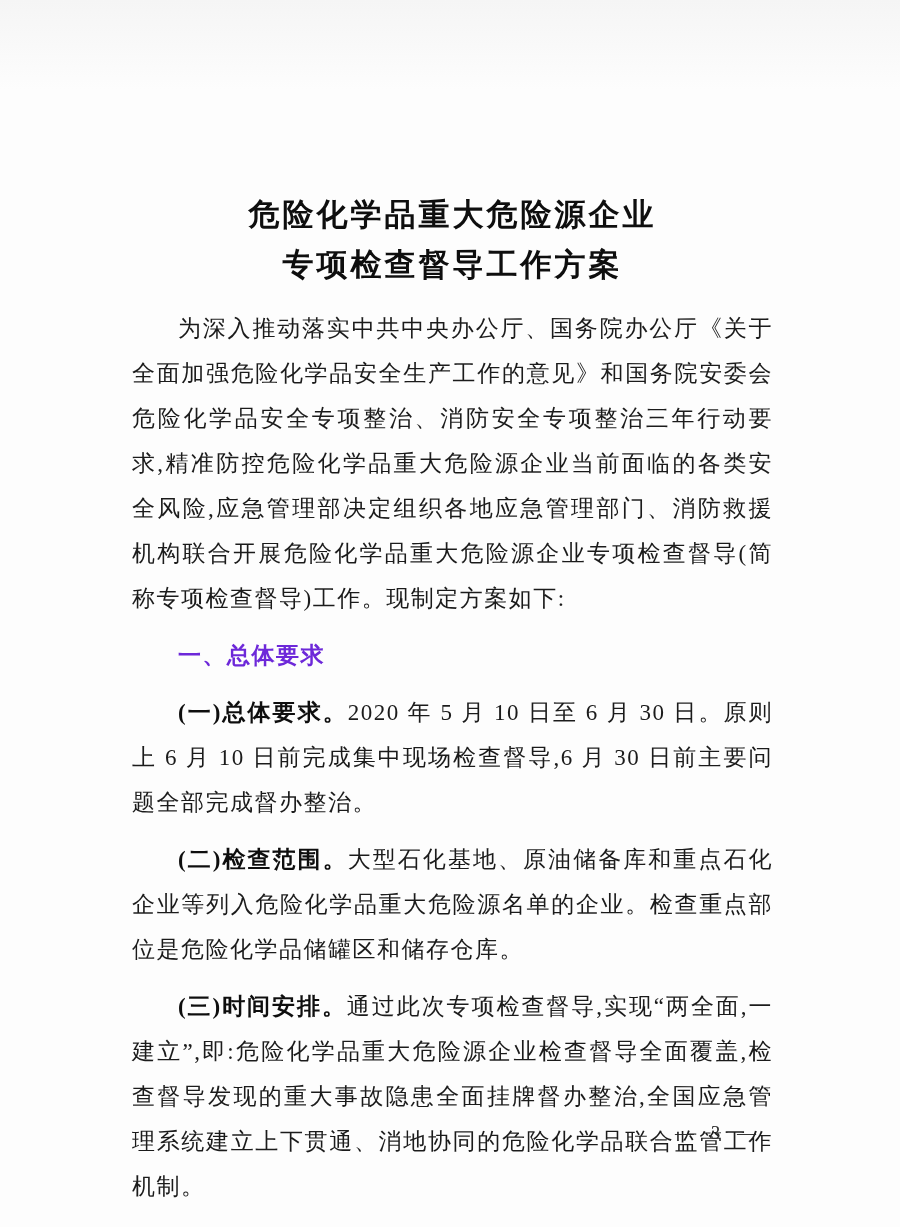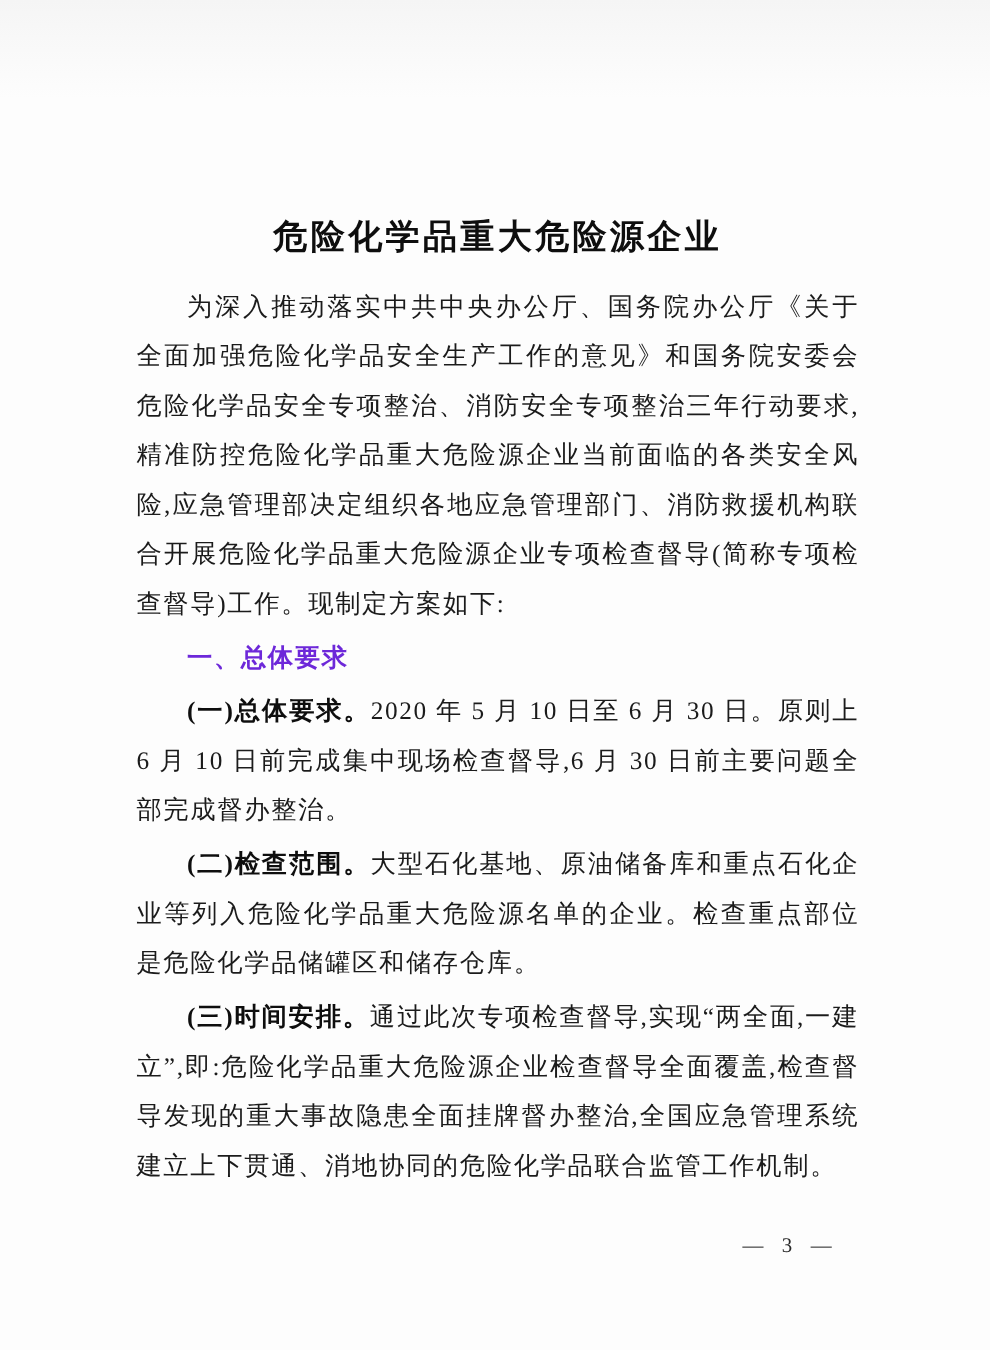--- a/index.html
+++ b/index.html
@@ -39,21 +39,21 @@
   }
   .body {
     margin-top: 16px;
     font-size: 23px;
     line-height: 45px;
     letter-spacing: 1.5px;
     text-align: justify;
     text-justify: inter-ideograph;
   }
   .body p {
-    margin: 4px;
+    margin: 12px;
     text-indent: 2em;
     font-family: Liberation Serif, serif;
   }
   .heading {
     font-weight: bold;
     color: #6d28d9;
   }
   .item-label {
     font-weight: bold;
     color: #0e0e0e;
@@ -68,20 +68,21 @@
   }
 </style>
 </head>
 <body>
 
 <div class="page">
   <div class="doc">
 
     <div class="title">
       <div>危险化学品重大危险源企业</div>
+      <div>专项检查督导工作方案</div>
     </div>
 
     <div class="body">
 
       <p>为深入推动落实中共中央办公厅、国务院办公厅《关于全面加强危险化学品安全生产工作的意见》和国务院安委会危险化学品安全专项整治、消防安全专项整治三年行动要求,精准防控危险化学品重大危险源企业当前面临的各类安全风险,应急管理部决定组织各地应急管理部门、消防救援机构联合开展危险化学品重大危险源企业专项检查督导(简称专项检查督导)工作。现制定方案如下:</p>
 
       <p class="heading">一、总体要求</p>
 
       <p><span class="item-label">(一)总体要求。</span><span>2020 年 5 月 10 日至 6 月 30 日。原则上 6 月 10 日前完成集中现场检查督导,6 月 30 日前主要问题全部完成督办整治。</span></p>
 

